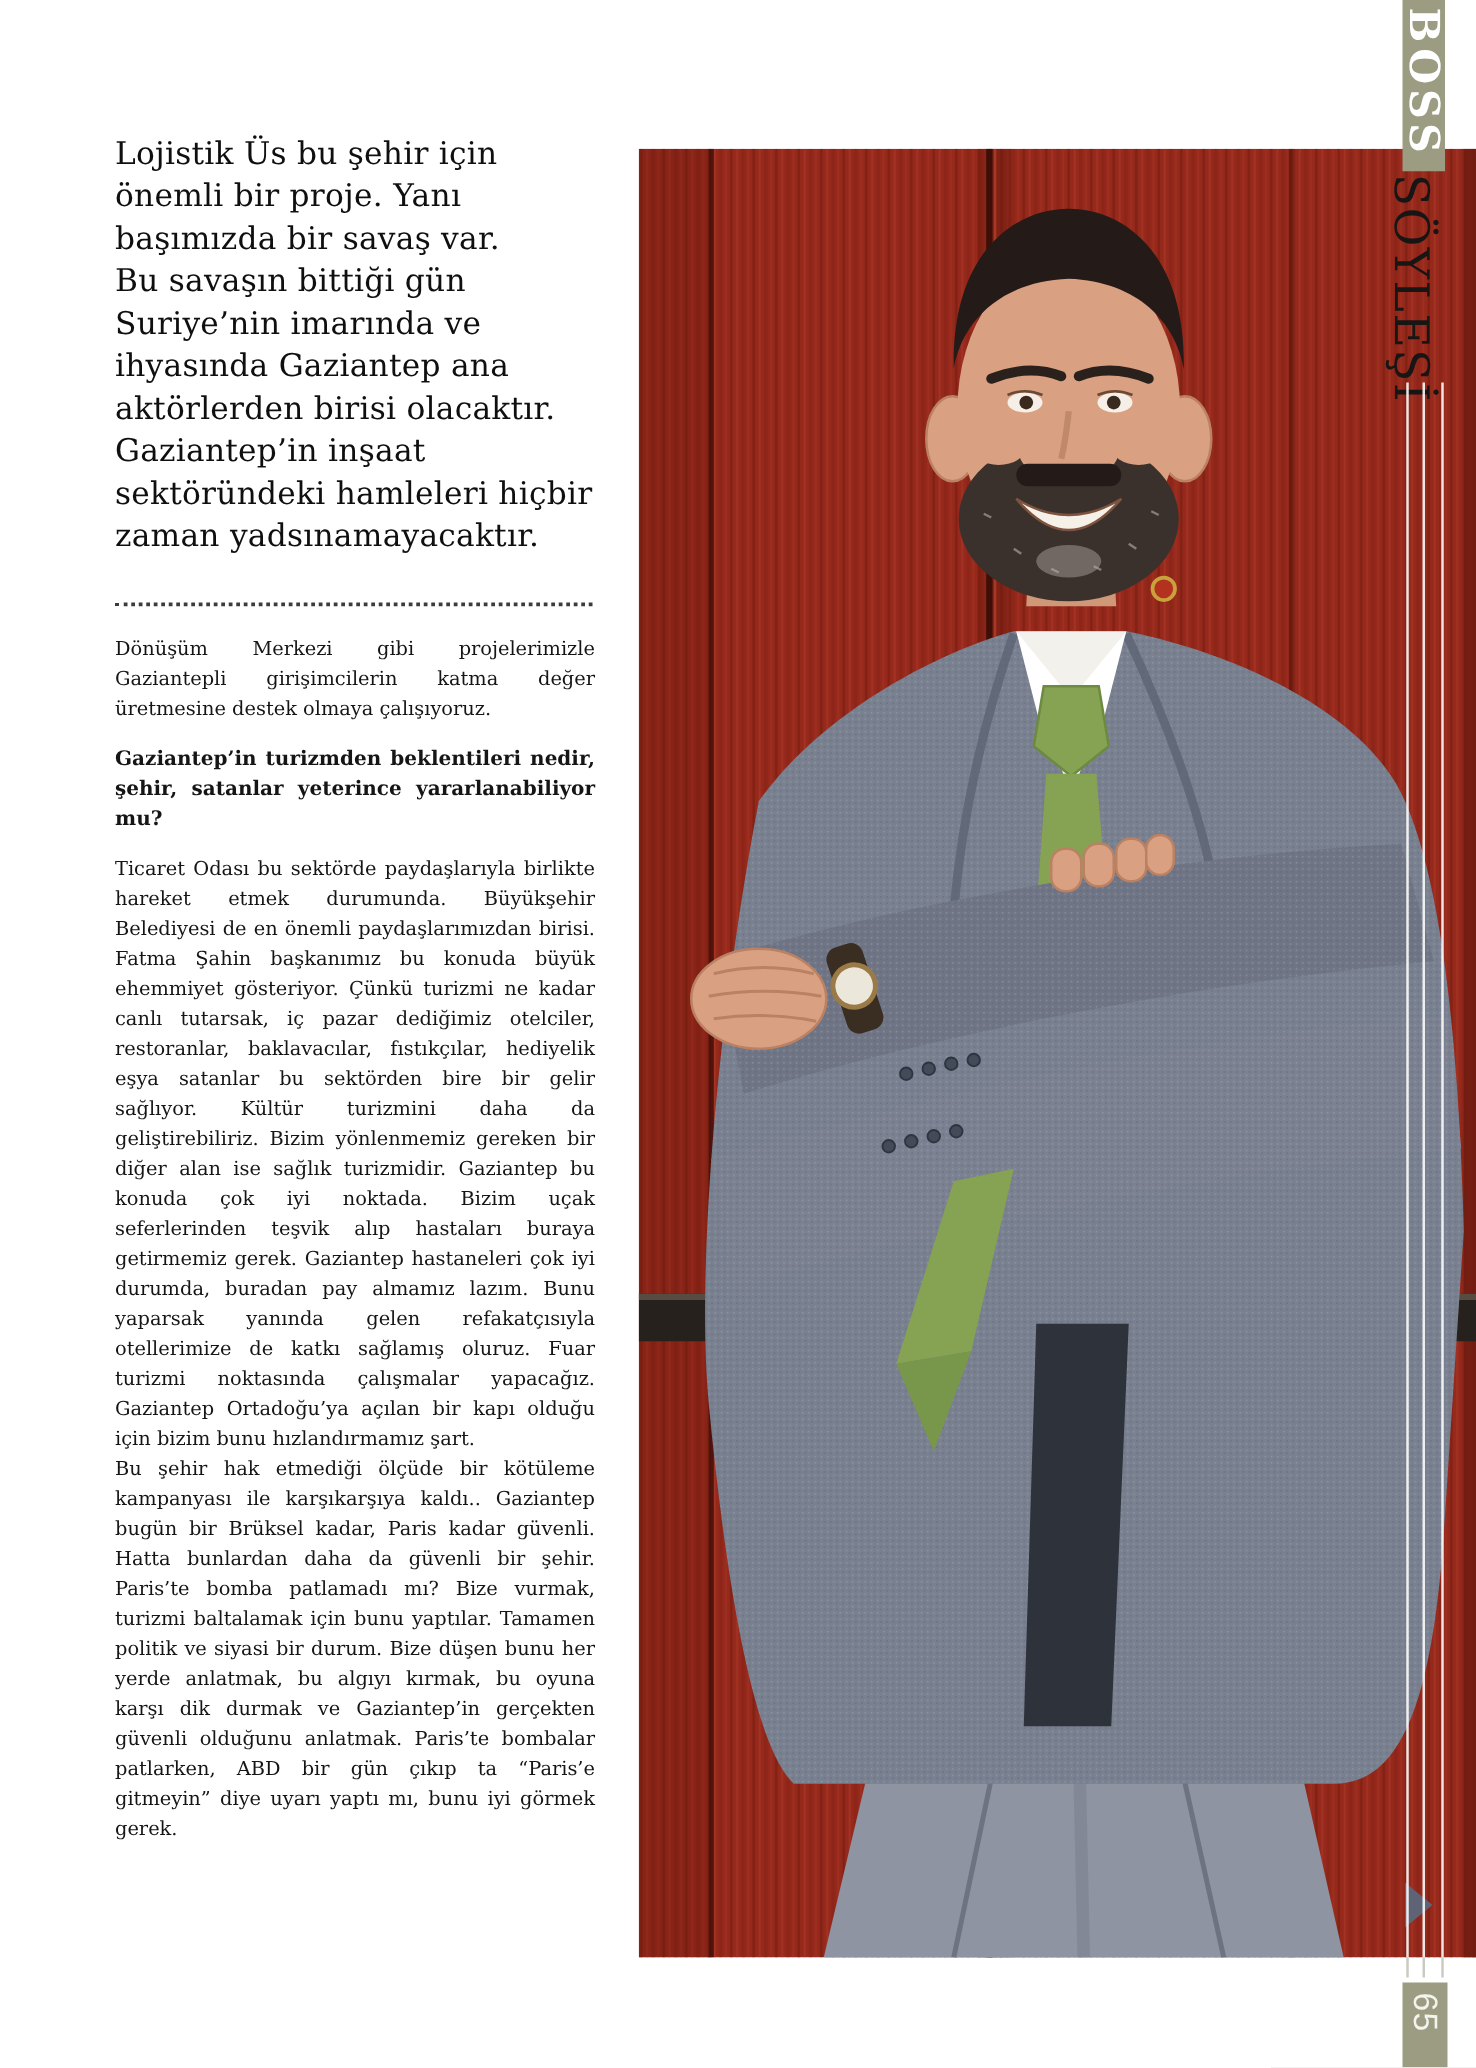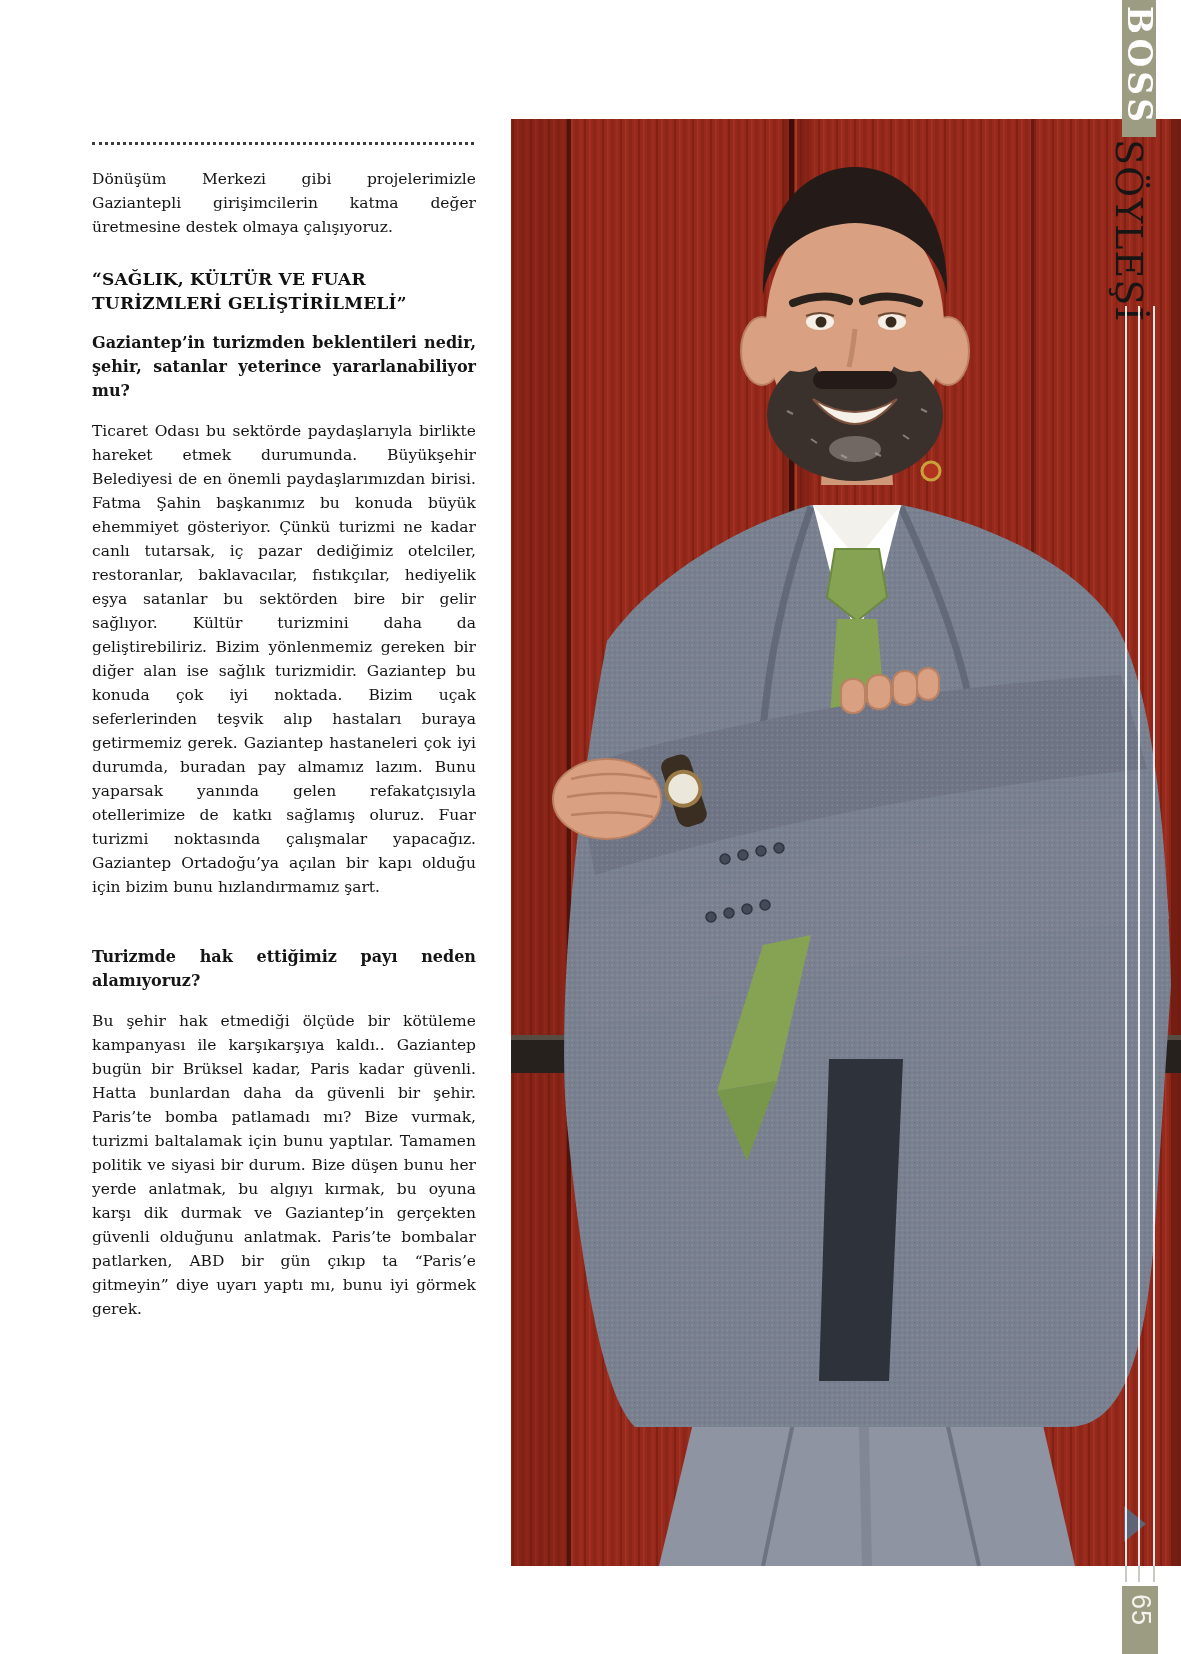--- a/index.html
+++ b/index.html
@@ -59,27 +59,34 @@
     writing-mode:vertical-rl; font-family:"Liberation Sans", sans-serif;
     color:#f4f4ee; font-size:27px; letter-spacing:1px; margin-top:8px;
   }
 </style>
 </head>
 <body>
 
 <div class="page">
 
   <div class="text-col">
+    <div class="pull-quote">Lojistik Üs bu şehir için
+önemli bir proje. Yanı
+başımızda bir savaş var.
+Bu savaşın bittiği gün
+Suriye’nin imarında ve
+ihyasında Gaziantep ana
+aktörlerden birisi olacaktır.
+Gaziantep’in inşaat
+sektöründeki hamleleri hiçbir
+zaman yadsınamayacaktır.</div>
     <div class="dotted-rule"></div>
     <p class="para intro">Dönüşüm Merkezi gibi projelerimizle Gaziantepli girişimcilerin katma değer üretmesine destek olmaya çalışıyoruz.</p>
-    <div class="heading">“SAĞLIK, KÜLTÜR VE FUAR
-TURİZMLERİ GELİŞTİRİLMELİ”</div>
     <p class="para question">Gaziantep’in turizmden beklentileri nedir, şehir, satanlar yeterince yararlanabiliyor mu?</p>
     <p class="para" style="margin:0">Ticaret Odası bu sektörde paydaşlarıyla birlikte hareket etmek durumunda. Büyükşehir Belediyesi de en önemli paydaşlarımızdan birisi. Fatma Şahin başkanımız bu konuda büyük ehemmiyet gösteriyor. Çünkü turizmi ne kadar canlı tutarsak, iç pazar dediğimiz otelciler, restoranlar, baklavacılar, fıstıkçılar, hediyelik eşya satanlar bu sektörden bire bir gelir sağlıyor. Kültür turizmini daha da geliştirebiliriz. Bizim yönlenmemiz gereken bir diğer alan ise sağlık turizmidir. Gaziantep bu konuda çok iyi noktada. Bizim uçak seferlerinden teşvik alıp hastaları buraya getirmemiz gerek. Gaziantep hastaneleri çok iyi durumda, buradan pay almamız lazım. Bunu yaparsak yanında gelen refakatçısıyla otellerimize de katkı sağlamış oluruz. Fuar turizmi noktasında çalışmalar yapacağız. Gaziantep Ortadoğu’ya açılan bir kapı olduğu için bizim bunu hızlandırmamız şart.</p>
-    <p class="para question q2">Turizmde hak ettiğimiz payı neden alamıyoruz?</p>
     <p class="para" style="margin:0">Bu şehir  hak etmediği ölçüde bir kötüleme kampanyası ile karşıkarşıya kaldı.. Gaziantep bugün bir Brüksel kadar, Paris kadar güvenli. Hatta bunlardan daha da güvenli bir şehir. Paris’te bomba patlamadı mı? Bize vurmak, turizmi baltalamak için bunu yaptılar. Tamamen politik ve siyasi bir durum. Bize düşen bunu her yerde anlatmak, bu algıyı kırmak, bu oyuna karşı dik durmak ve Gaziantep’in gerçekten güvenli olduğunu anlatmak. Paris’te bombalar patlarken, ABD bir gün çıkıp ta “Paris’e gitmeyin” diye uyarı yaptı mı, bunu iyi görmek gerek.</p>
   </div>
 
   <div class="photo" title="Smiling man with salt-and-pepper beard in a gray checked suit and green tie, arms crossed, in front of red wood panelling">
     <svg width="670" height="1447" viewBox="0 0 670 1447" xmlns="http://www.w3.org/2000/svg">
       <defs>
         <pattern id="grain" width="18" height="60" patternUnits="userSpaceOnUse">
           <rect x="1" width="2" height="60" fill="#7c1f12" opacity="0.8"></rect>
           <rect x="6" width="1.5" height="60" fill="#aa3826" opacity="0.7"></rect>
           <rect x="10" width="3" height="60" fill="#872315" opacity="0.6"></rect>

